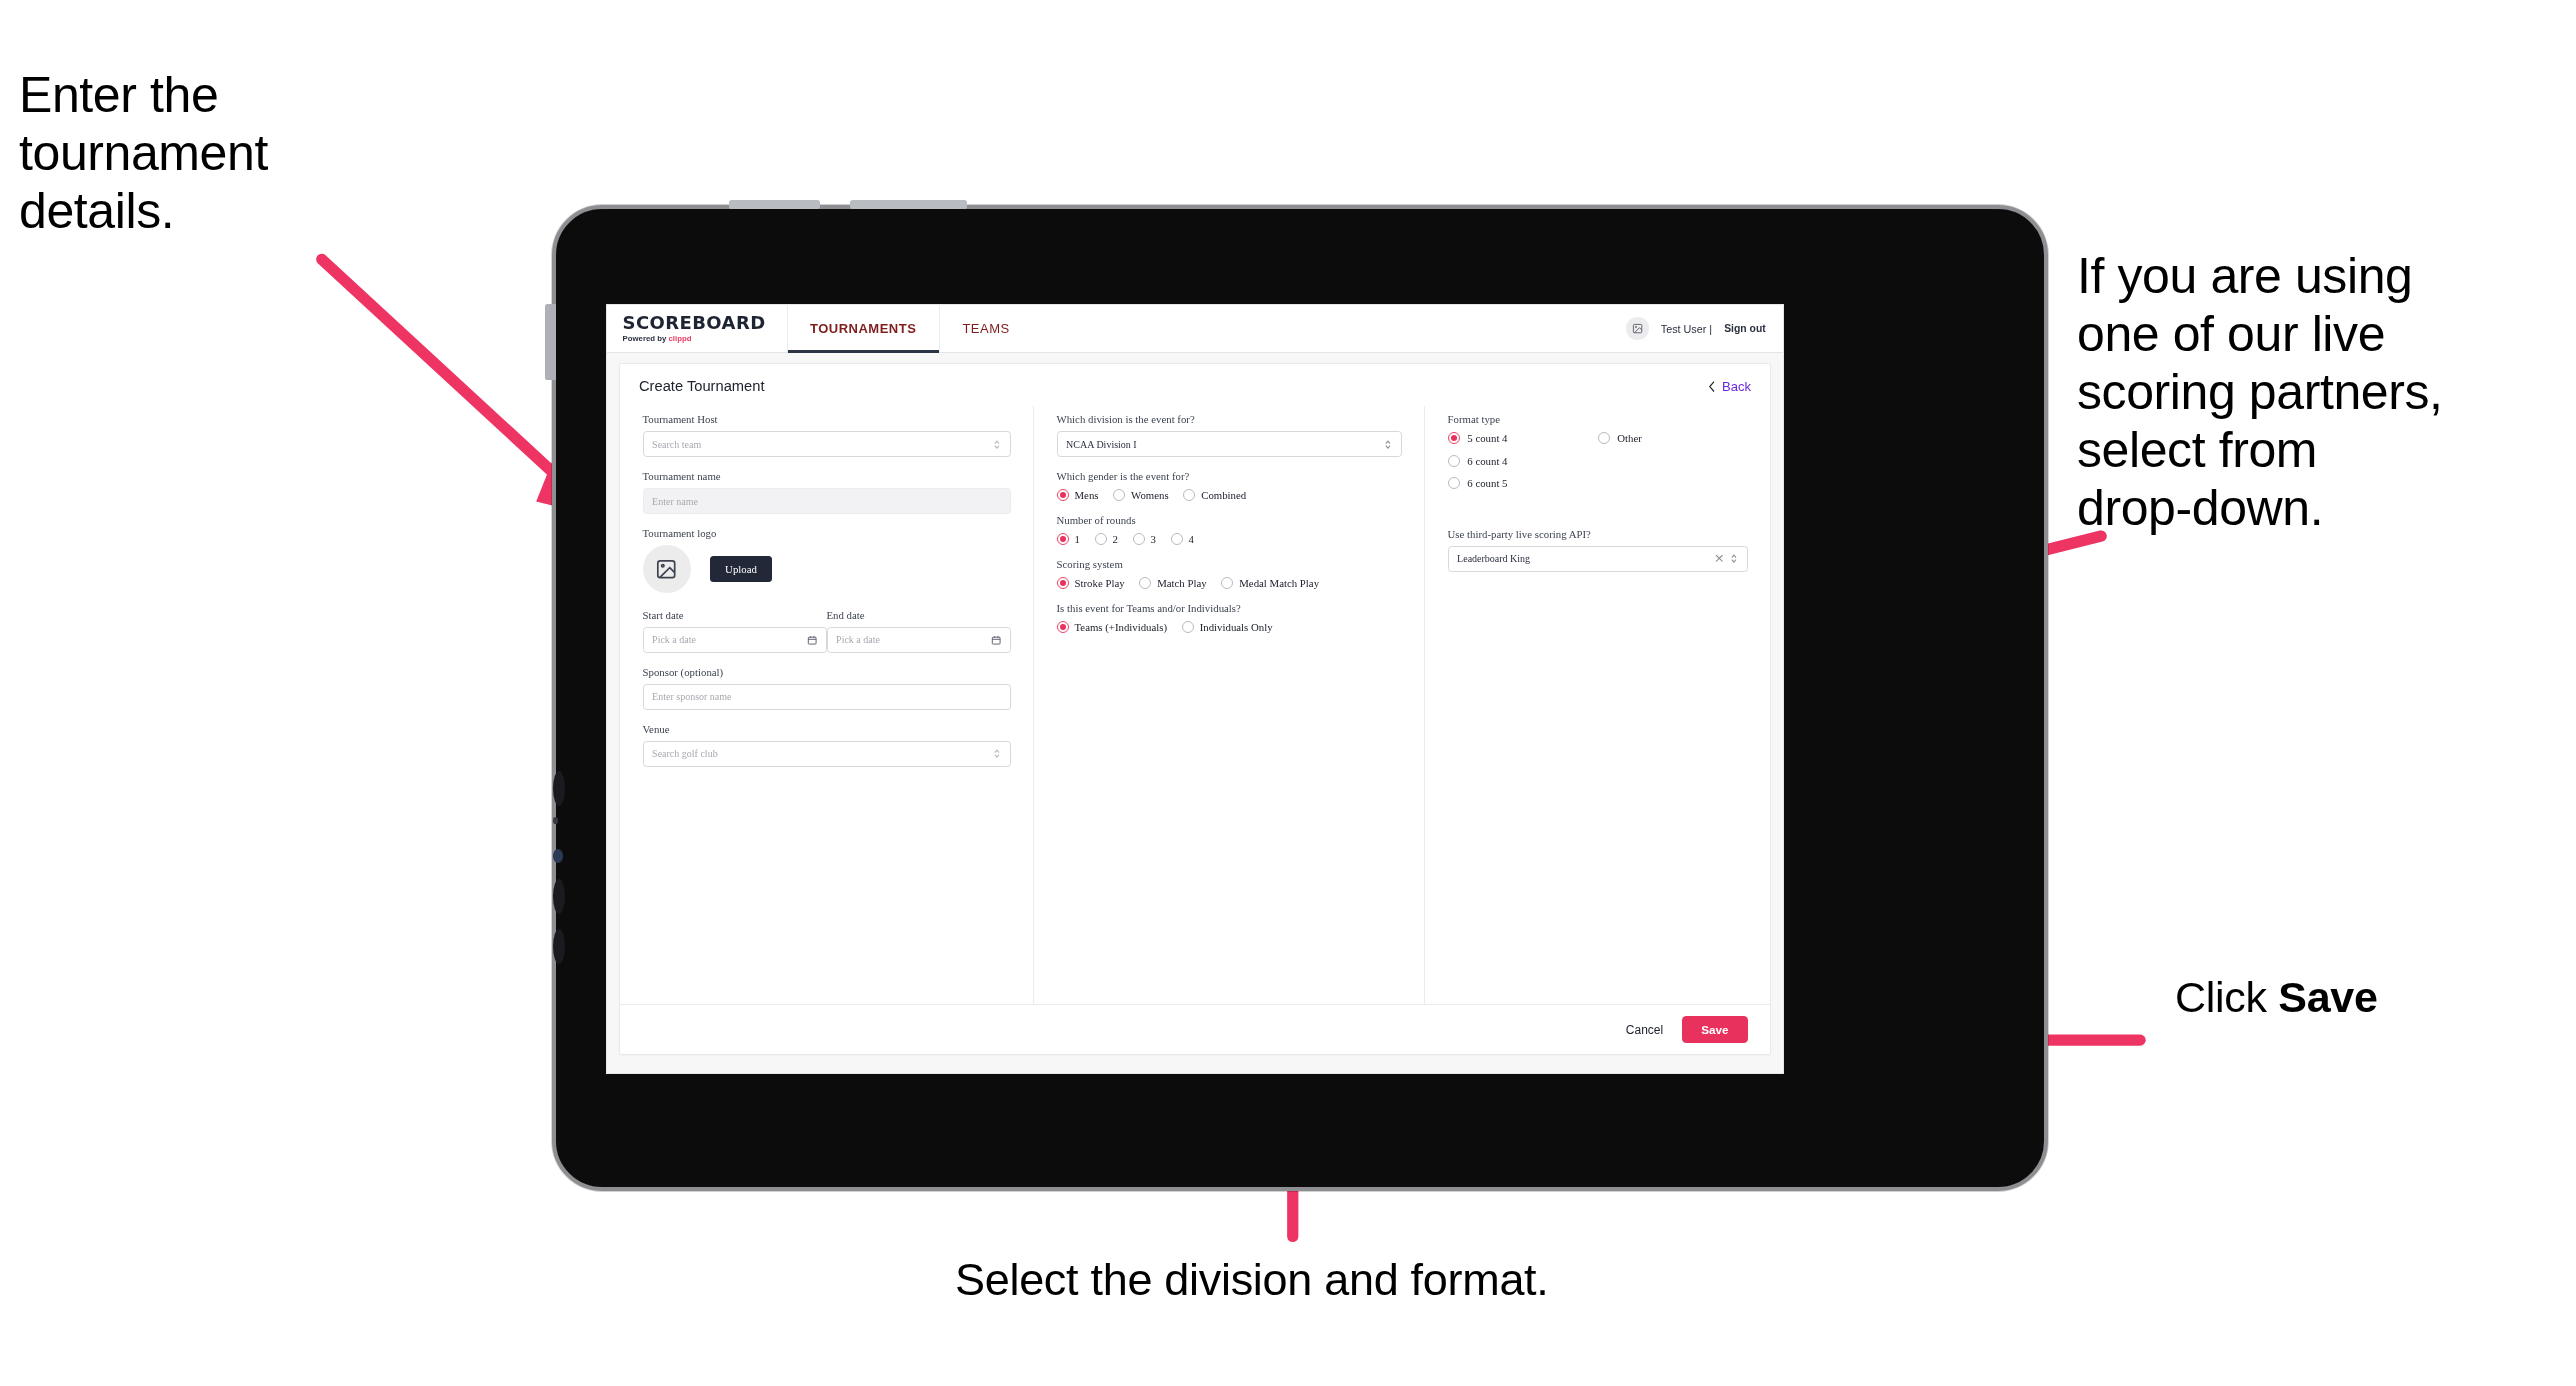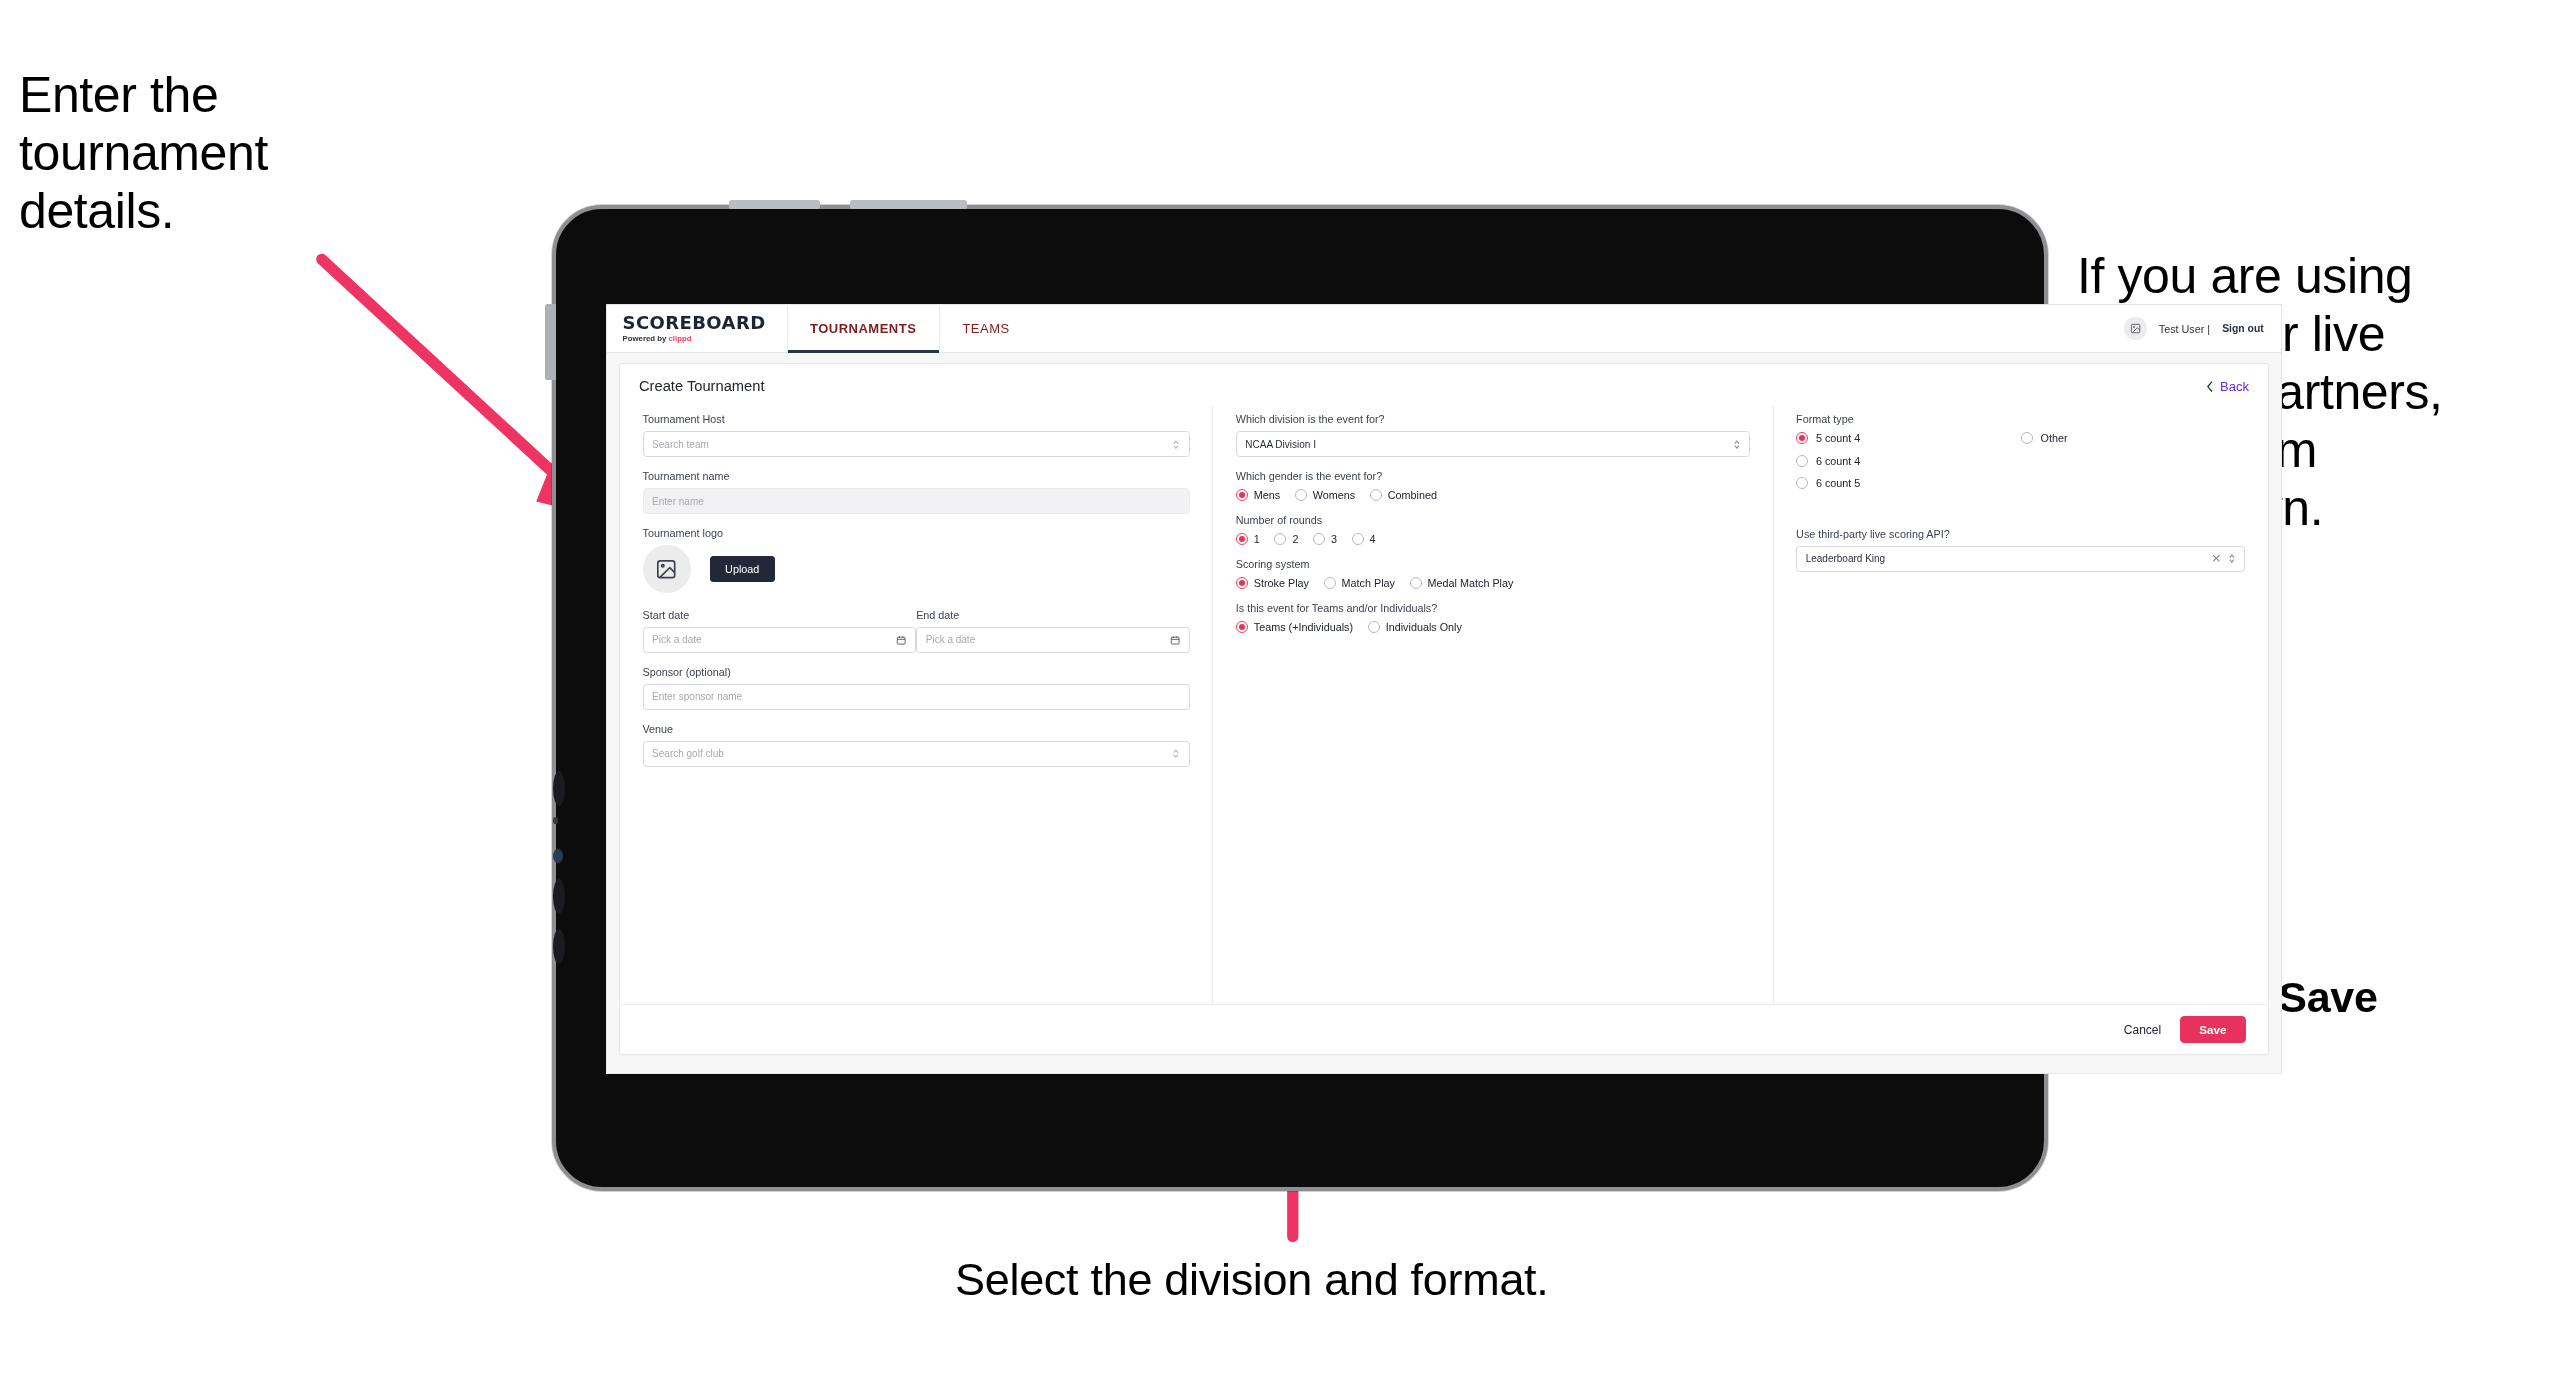--- a/index.html
+++ b/index.html
@@ -45,21 +45,21 @@
   #edge-d1 { top:562px; width:12px; height:35px; }
   #edge-d2 { top:608px; width:5.2px;  height:7px;  background:#3a3a40;}
   #edge-d3 { top:640px; width:10.4px; height:14px; background:#2a3c55;}
   #edge-d4 { top:670px; width:12px; height:35px; }
   #edge-d5 { top:720px; width:12px; height:35px; }
 
   
   #screen {
     position: absolute;
     left: 50px; top: 95px;
-    width: 1676px; height: 770px;
+    width: 1178px; height: 770px;
     background: #f7f7f8;
     overflow: hidden;
     border: 0.9px solid #e6e6e8;
   }
 
   
   #topnav {
     height: 48px; background:#ffffff; display:flex; align-items:stretch;
     border-bottom:0.9px solid #e4e4e7; position:relative;
   }
@@ -84,21 +84,21 @@
 
   
   #card {
     margin:10.4px 12px 0 12px; background:#ffffff; border:0.9px solid #e9e9ec; border-radius:2.6px;
     height:692px; display:flex; flex-direction:column;
     box-shadow:0 0.9px 1.7px rgba(0,0,0,.03);
   }
   #cardhead { display:flex; align-items:center; padding:14px 19px 12px 19px;}
   #cardtitle { font-size:14.7px; color:#20242e; }
   #backlink { margin-left:auto; font-size:13px; color:#6d28d9; display:flex; align-items:center; gap:6px; cursor:pointer;}
-  #cardbody { flex:1; display:flex; padding:0 0 0 0; }
+  #cardbody { flex:1; display:flex; padding:0 0 0 0;font-family:Liberation Serif, serif; }
   .col { padding:7px 22.5px 0 22.5px; }
   .col.c1 { width:36%; border-right:0.9px solid #ebebee; }
   .col.c2 { width:34%; border-right:0.9px solid #ebebee; }
   .col.c3 { width:30%; }
   #cardfoot {
     border-top:0.9px solid #ebebee; height:50px; display:flex; align-items:center;
     justify-content:flex-end; gap:19px; padding-right:22.5px;
   }
   #cancelbtn { font-size:12px; color:#20242e; cursor:pointer; }
   #savebtn {

